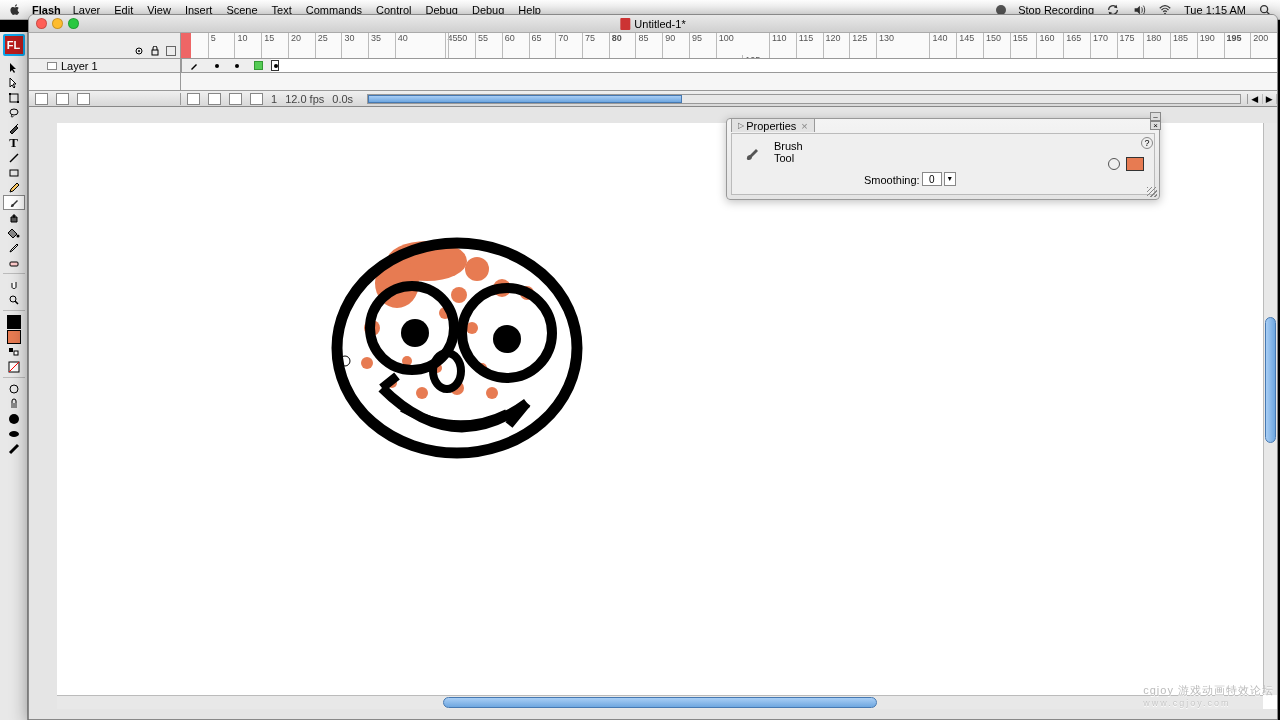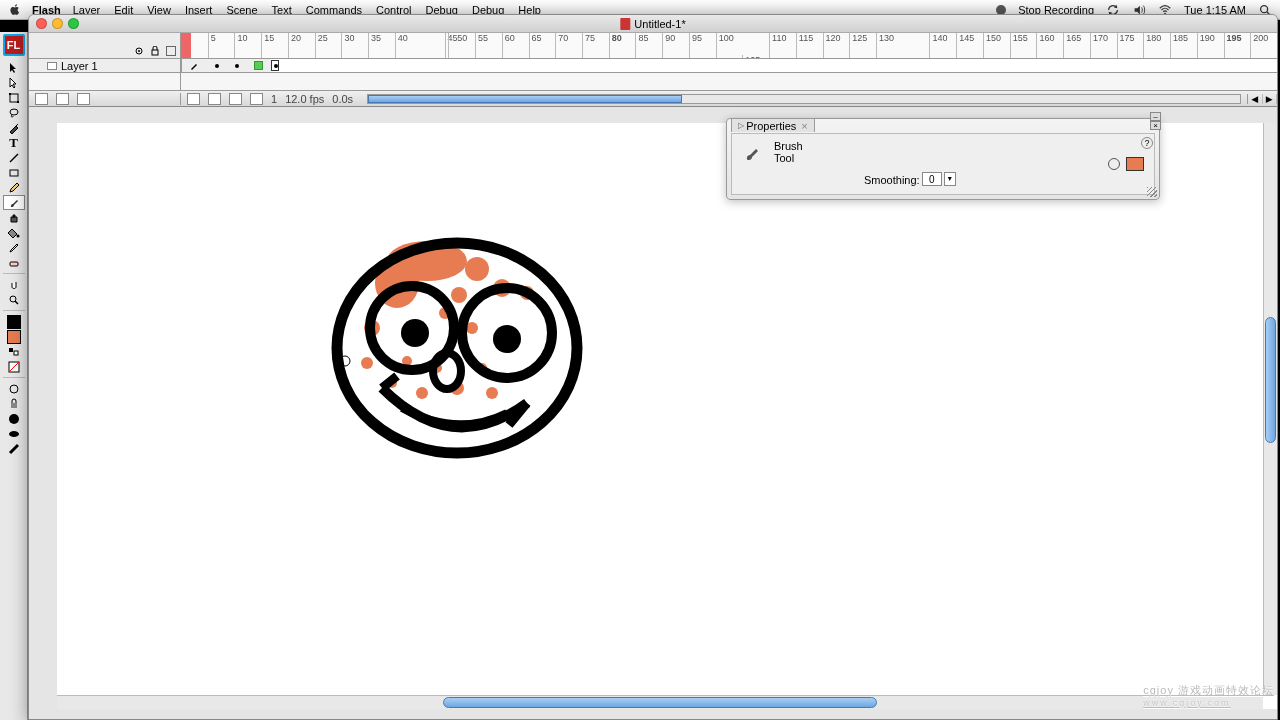--- a/index.html
+++ b/index.html
@@ -92,21 +92,21 @@
 .props .body .lbl { font-size:10px; line-height:12px;}
 .props .body .mid { margin-left:auto; display:flex; align-items:center; gap:6px;}
 .props .body .mid .sw { width:18px; height:14px; background:#e77b52; border:1px solid #333;}
 .props .body .mid .cir { width:12px; height:12px; border:1px solid #555; border-radius:50%; position:relative;}
 .props .body .smooth { position:absolute; bottom:8px; left:132px; display:flex; align-items:flex-end; gap:2px; font-size:10px;}
 .props .body .smooth input { width:20px; height:14px; font-size:10px; text-align:center; border:1px solid #888;}
 .props .body .smooth .dd { width:12px; height:14px; border:1px solid #888; background:#fff; text-align:center; font-size:8px; line-height:12px;}
 .props .help { position:absolute; top:18px; right:6px; width:12px; height:12px; border:1px solid #888; border-radius:50%; text-align:center; font-size:9px; line-height:10px;}
 .props .resize { position:absolute; bottom:2px; right:2px; width:10px; height:10px; background: repeating-linear-gradient(135deg,#888 0 1px, transparent 1px 3px);}
 
-.watermark { position:absolute; right:6px; bottom:12px; font-size:14px; color:#bbb; font-family: serif; letter-spacing:1px; text-shadow: 0 1px 0 #fff; text-decoration: underline; }
+.watermark { position:absolute; right:6px; bottom:12px; font-size:14px; color:#bbb; font-family: serif; letter-spacing:1px; text-shadow: 0 1px 0 #fff; }
 .watermark .sm { font-size:9px; display:block; letter-spacing:2px; color:#c7c7c7;}
 </style>
 </head>
 <body>
 
 <div class="menubar">
   <svg class="apple" viewBox="0 0 16 16">
       <path fill="#333" d="M11 8c0-1.5 1.2-2.2 1.3-2.3-0.7-1-1.8-1.2-2.2-1.2-0.9-0.1-1.8 0.5-2.3 0.5s-1.2-0.5-2-0.5c-1 0-2 0.6-2.5 1.5-1.1 1.9-0.3 4.6 0.8 6.1 0.5 0.7 1.1 1.5 1.9 1.5 0.8 0 1.1-0.5 2-0.5s1.2 0.5 2 0.5c0.8 0 1.4-0.7 1.9-1.5 0.6-0.8 0.8-1.7 0.8-1.7s-1.7-0.6-1.7-2.4zM9.6 3.3c0.4-0.5 0.7-1.2 0.6-1.9-0.6 0-1.3 0.4-1.7 0.9-0.4 0.4-0.7 1.1-0.6 1.8 0.7 0 1.3-0.3 1.7-0.8z"></path>
     </svg>
   <span class="appname">Flash</span>

